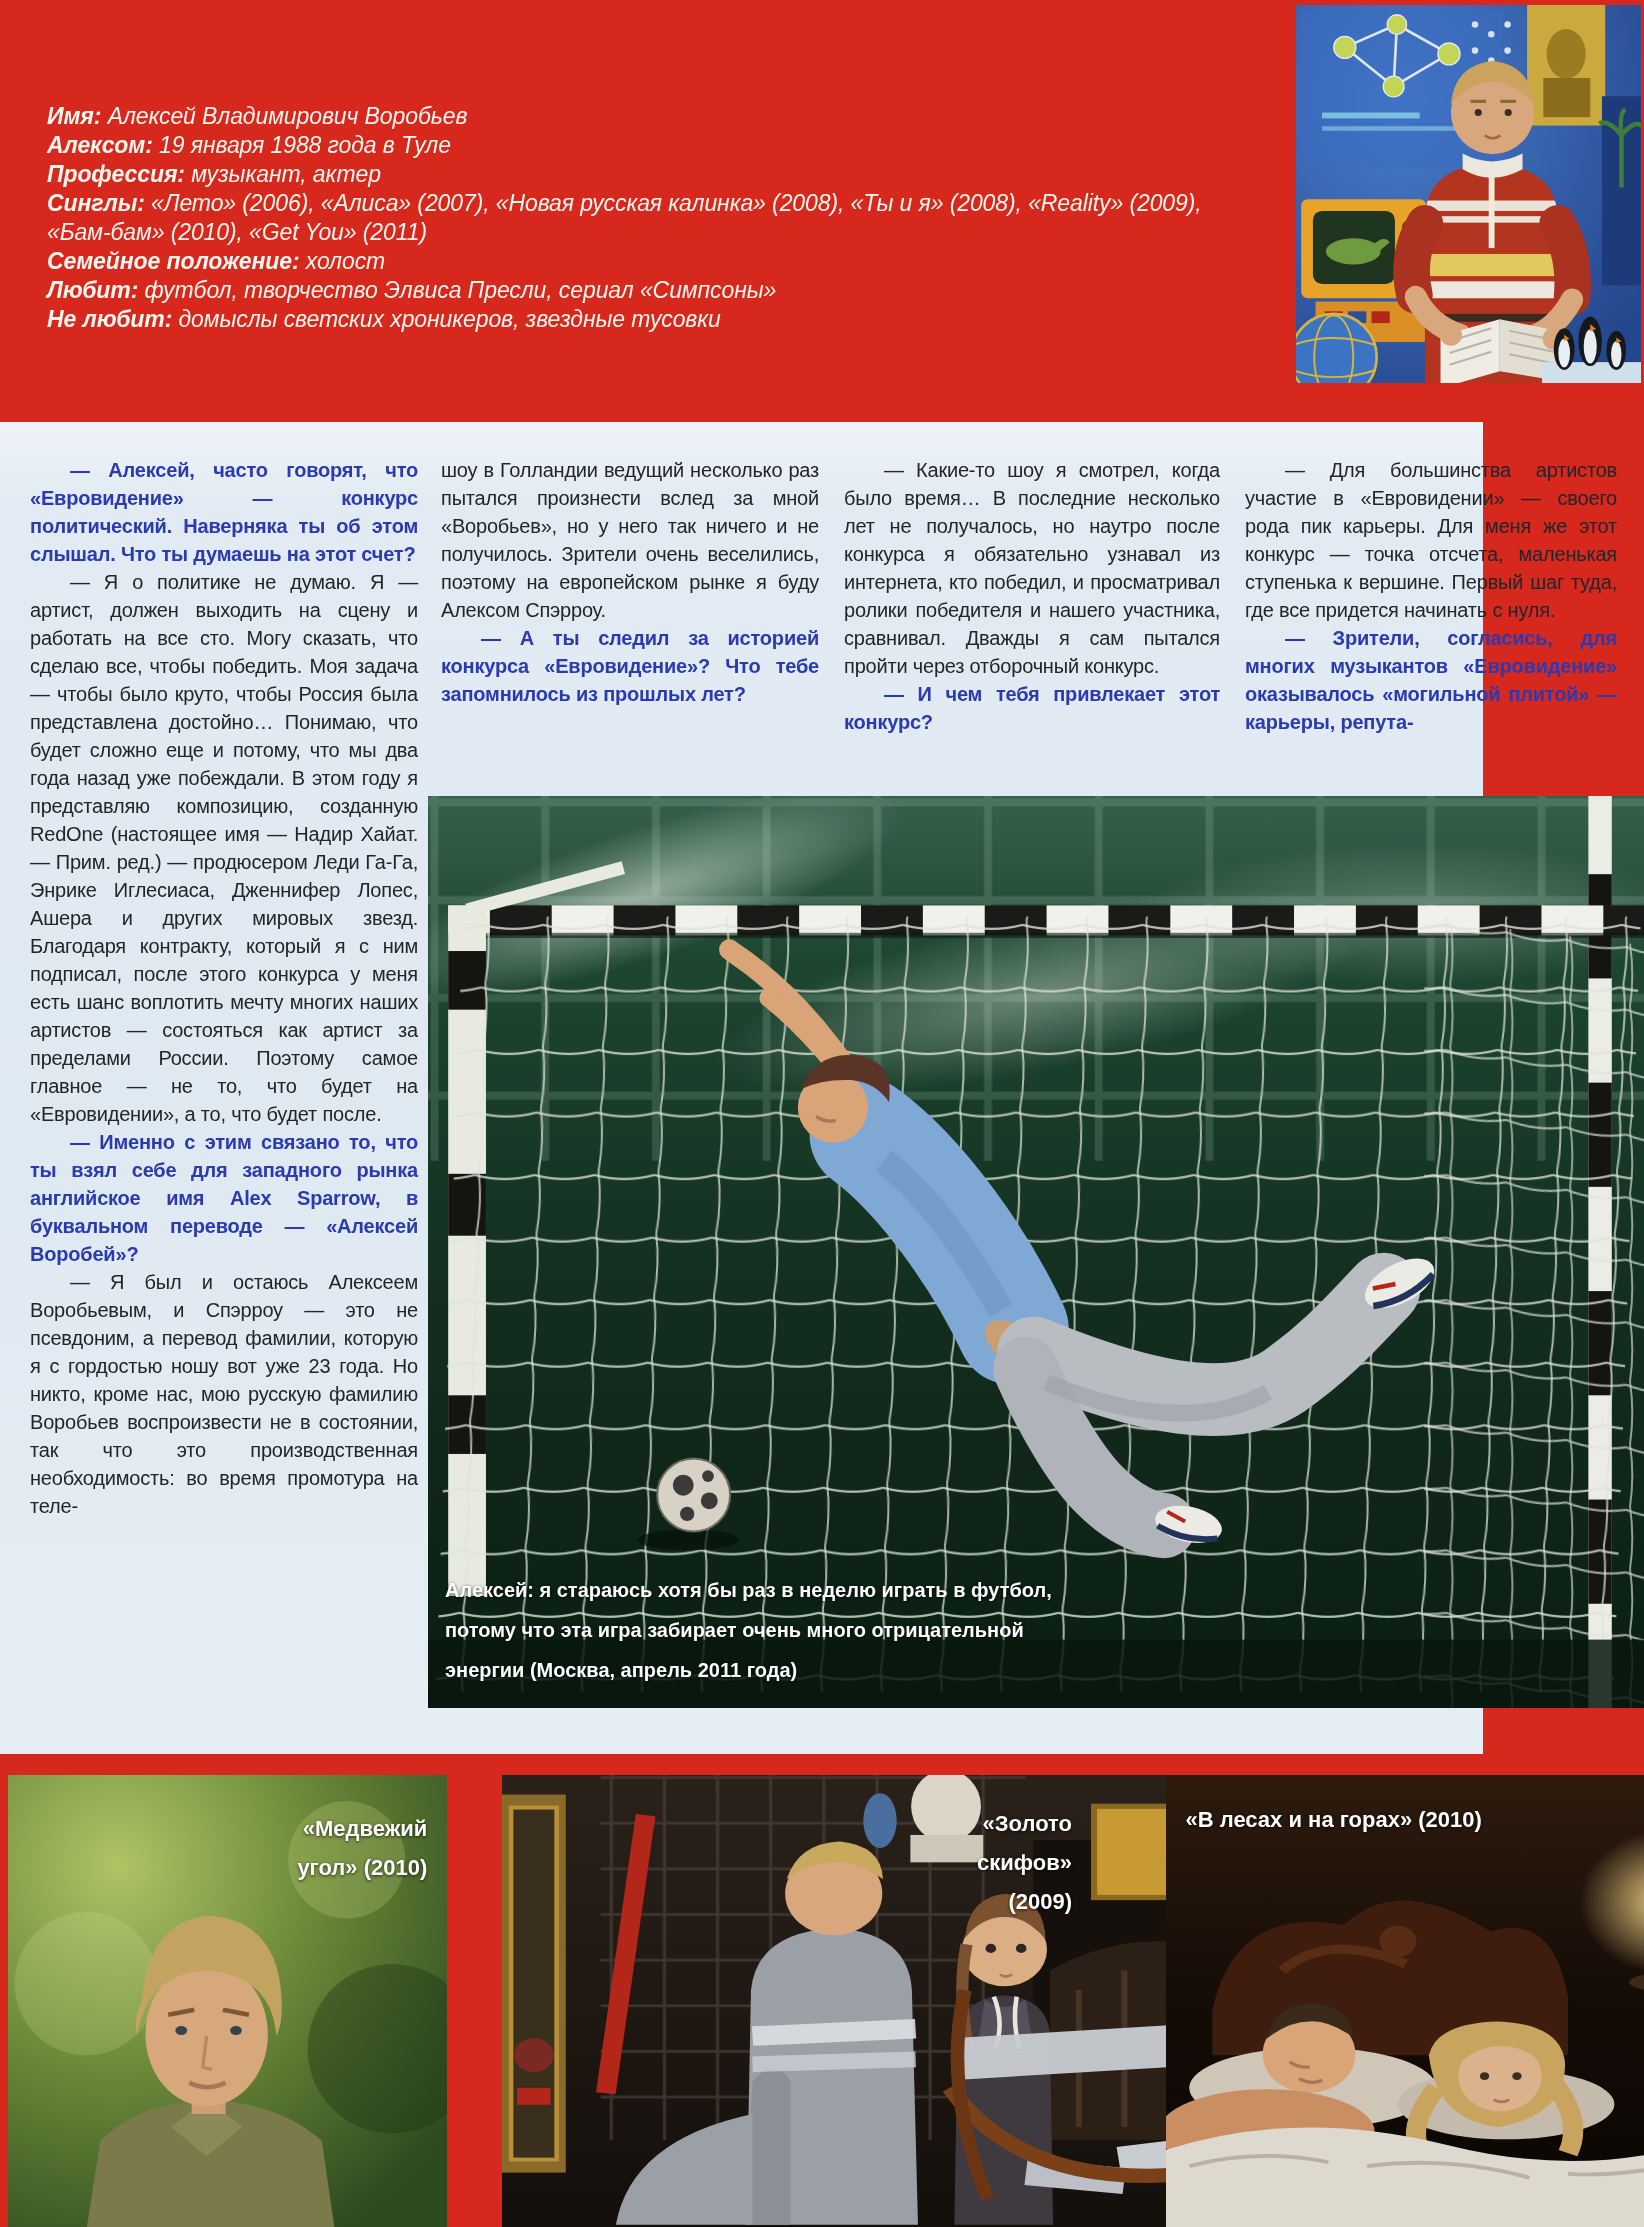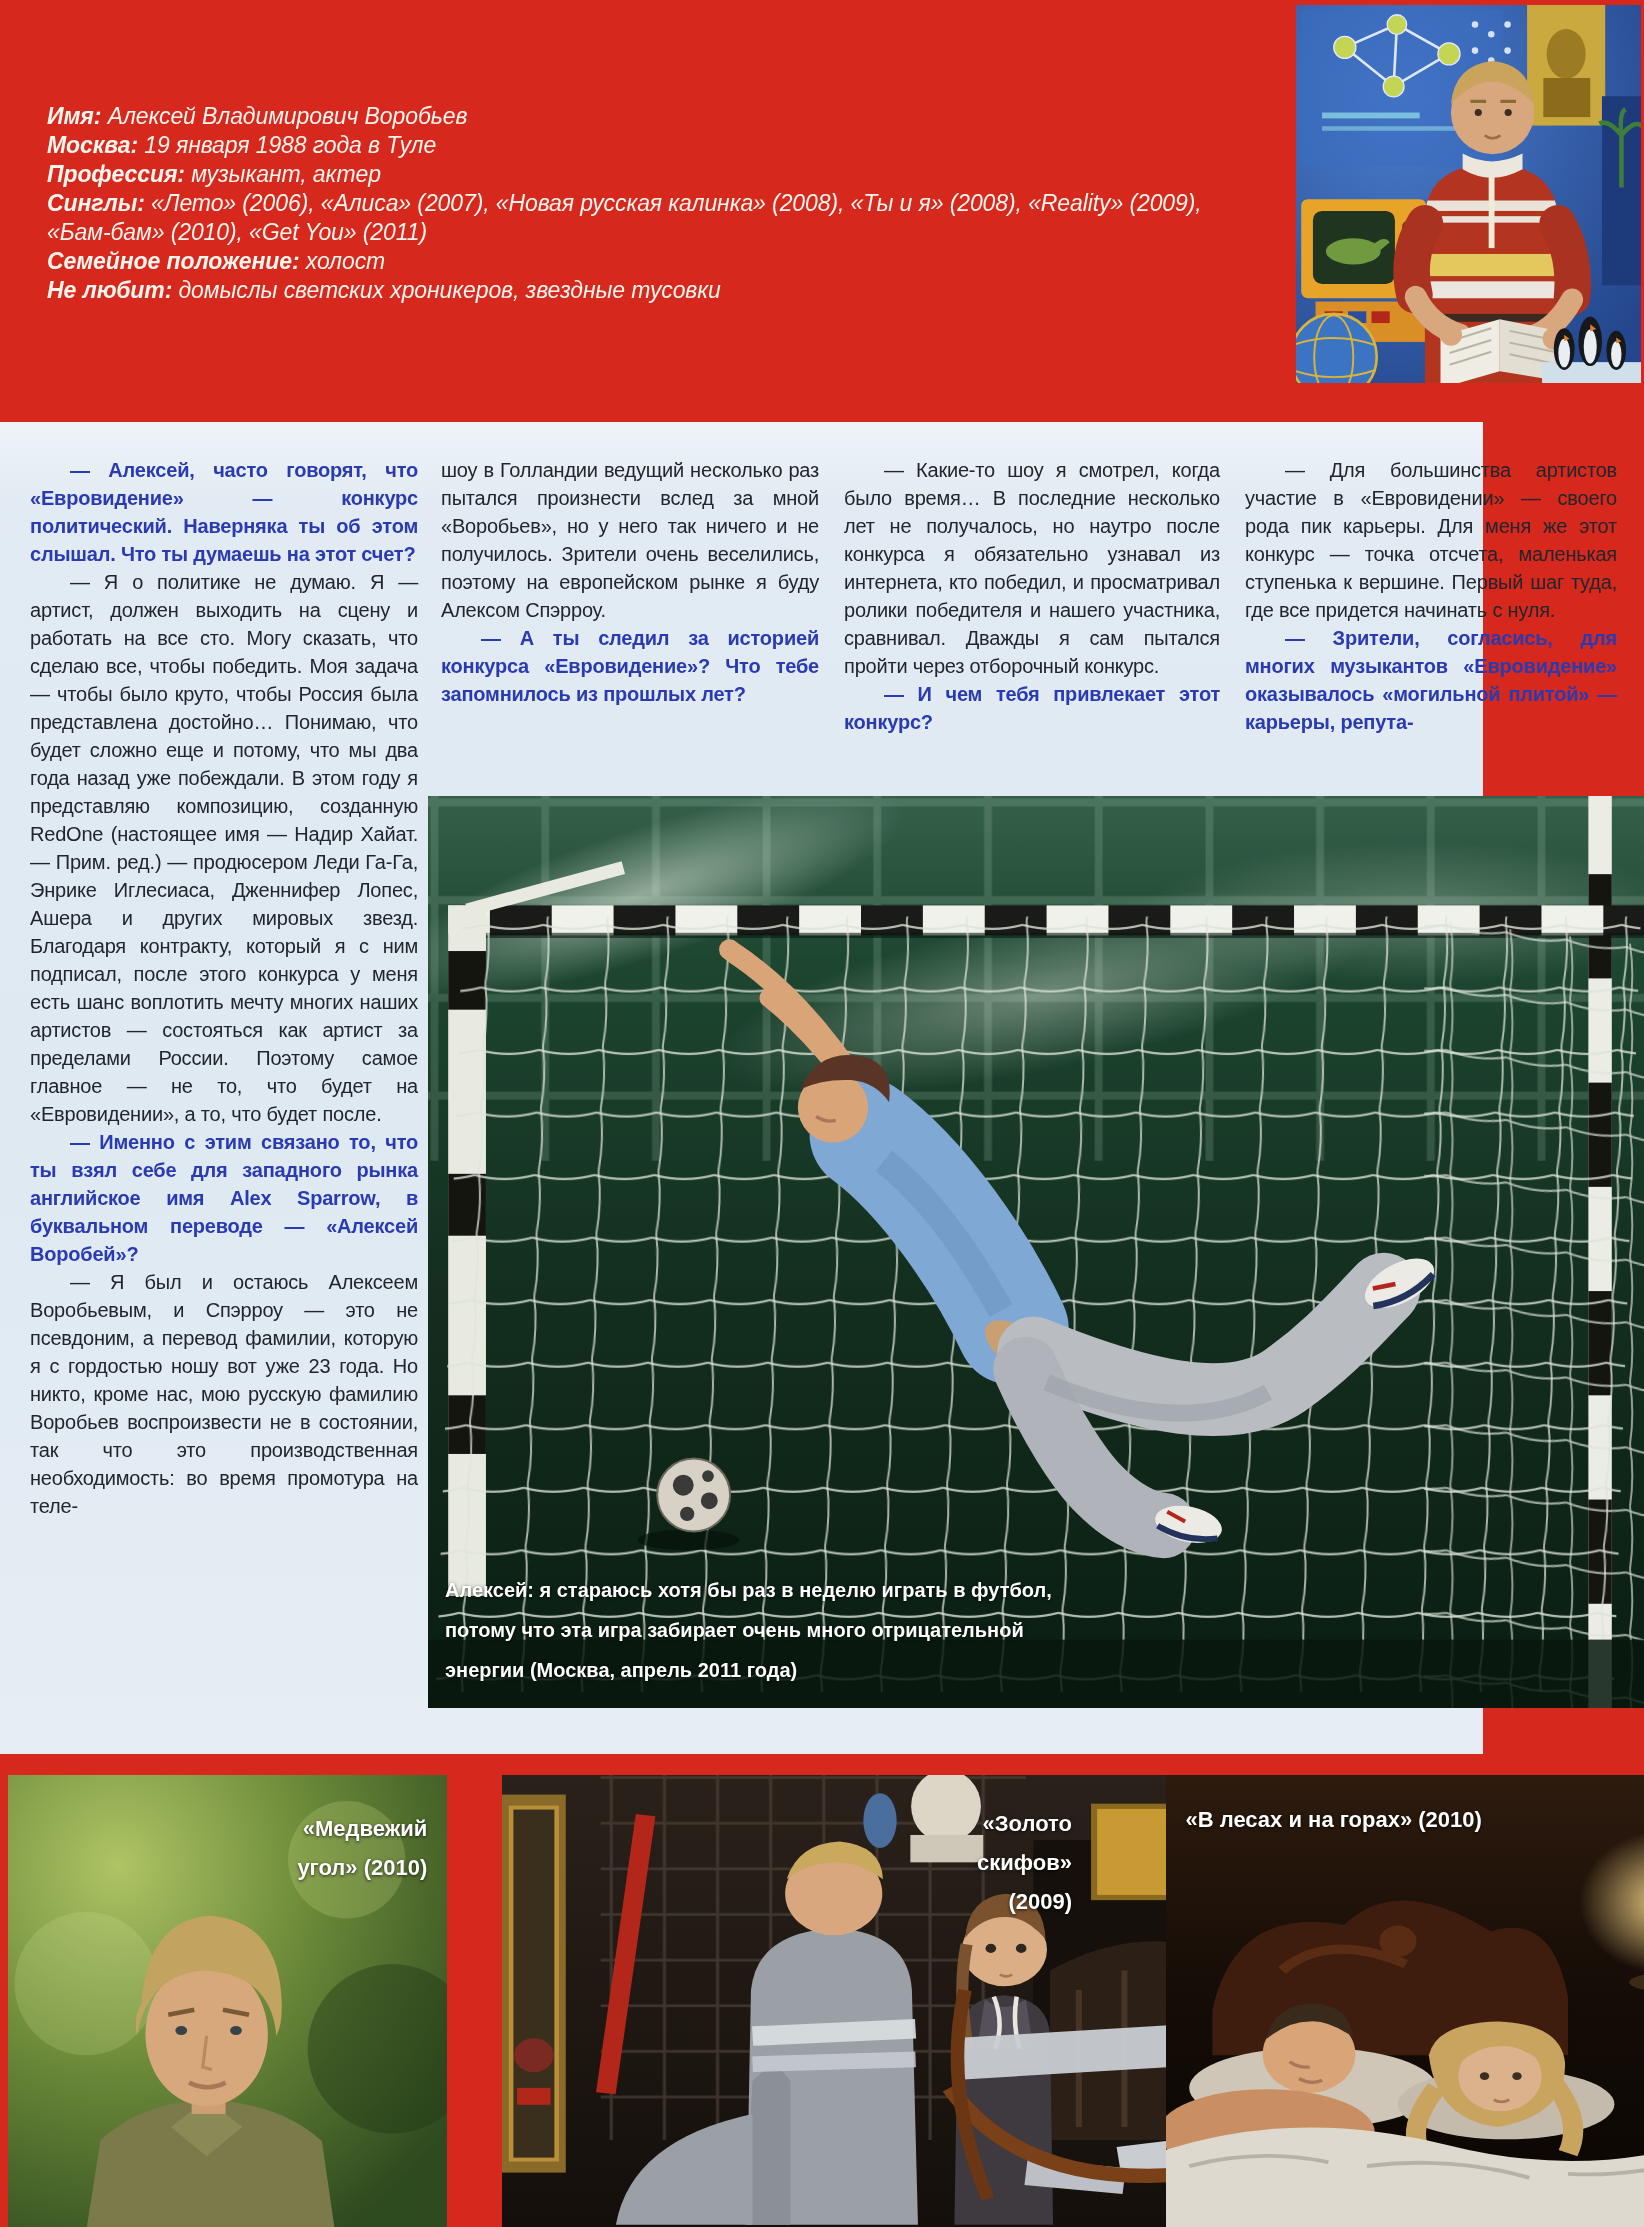--- a/index.html
+++ b/index.html
@@ -46,24 +46,25 @@
   .cap3{left:19.5px;top:25px;width:404px;text-align:left;}
 </style>
 </head>
 <body>
 
 <div class="page">
 
   <header>
     <div class="bio">
       <p><b>Имя:</b> <span>Алексей Владимирович Воробьев</span></p>
-      <p><b>Москва:</b> <span>19 января 1988 года в Туле</span></p>
+      <p><b>Алексом:</b> <span>19 января 1988 года в Туле</span></p>
       <p><b>Профессия:</b> <span>музыкант, актер</span></p>
       <p><b>Синглы:</b> <span>«Лето» (2006), «Алиса» (2007), «Новая русская калинка» (2008), «Ты и я» (2008), «Reality» (2009), «Бам-бам» (2010), «Get You» (2011)</span></p>
       <p><b>Семейное положение:</b> <span>холост</span></p>
+      <p><b>Любит:</b> <span>футбол, творчество Элвиса Пресли, сериал «Симпсоны»</span></p>
       <p><b>Не любит:</b> <span>домыслы светских хроникеров, звездные тусовки</span></p>
     </div>
 
     <figure class="child-photo">
       <svg viewBox="0 0 530 580" preserveAspectRatio="none">
         <defs>
           <radialGradient id="cbg" cx="30%" cy="25%" r="90%">
             <stop offset="0" stop-color="#4a7ccb"></stop>
               <stop offset="1" stop-color="#24468c"></stop>
           </radialGradient>

